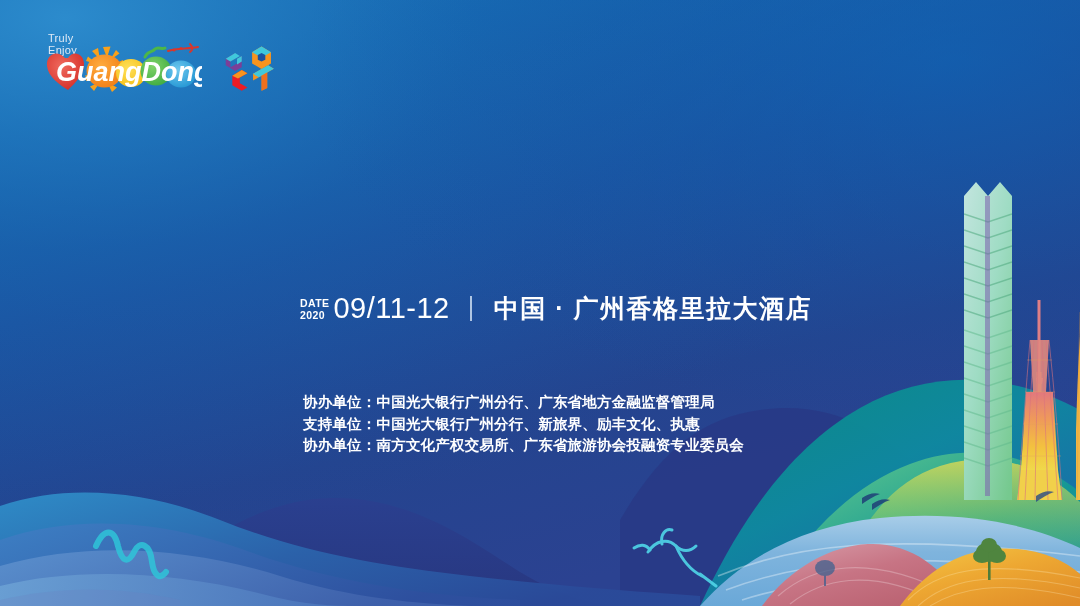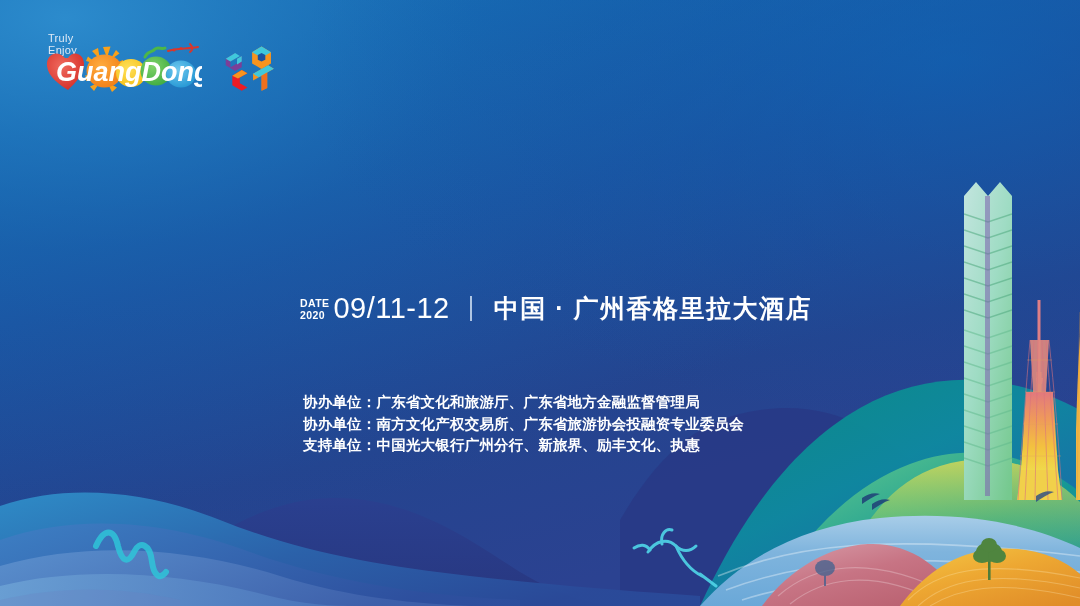--- a/index.html
+++ b/index.html
@@ -412,23 +412,23 @@
       <span>DATE</span>
       <span>2020</span>
     </div>
     <div class="date-num">09/11-12</div>
     <div class="sep"></div>
     <div class="venue">中国 · 广州香格里拉大酒店</div>
   </div>
 
   <div class="orgs">
     <div class="org-line">
-      <span class="k">协办单位：</span><span>广东省文化和旅游厅、广东省地方金融监督管理局</span>
+      <span class="k">协办单位：</span><span>中国光大银行广州分行、广东省地方金融监督管理局</span>
+    </div>
+    <div class="org-line">
+      <span class="k">支持单位：</span><span>中国光大银行广州分行、新旅界、励丰文化、执惠</span>
     </div>
     <div class="org-line">
       <span class="k">协办单位：</span><span>南方文化产权交易所、广东省旅游协会投融资专业委员会</span>
     </div>
-    <div class="org-line">
-      <span class="k">支持单位：</span><span>中国光大银行广州分行、新旅界、励丰文化、执惠</span>
-    </div>
   </div>
 
 </div>
 
 </body></html>

